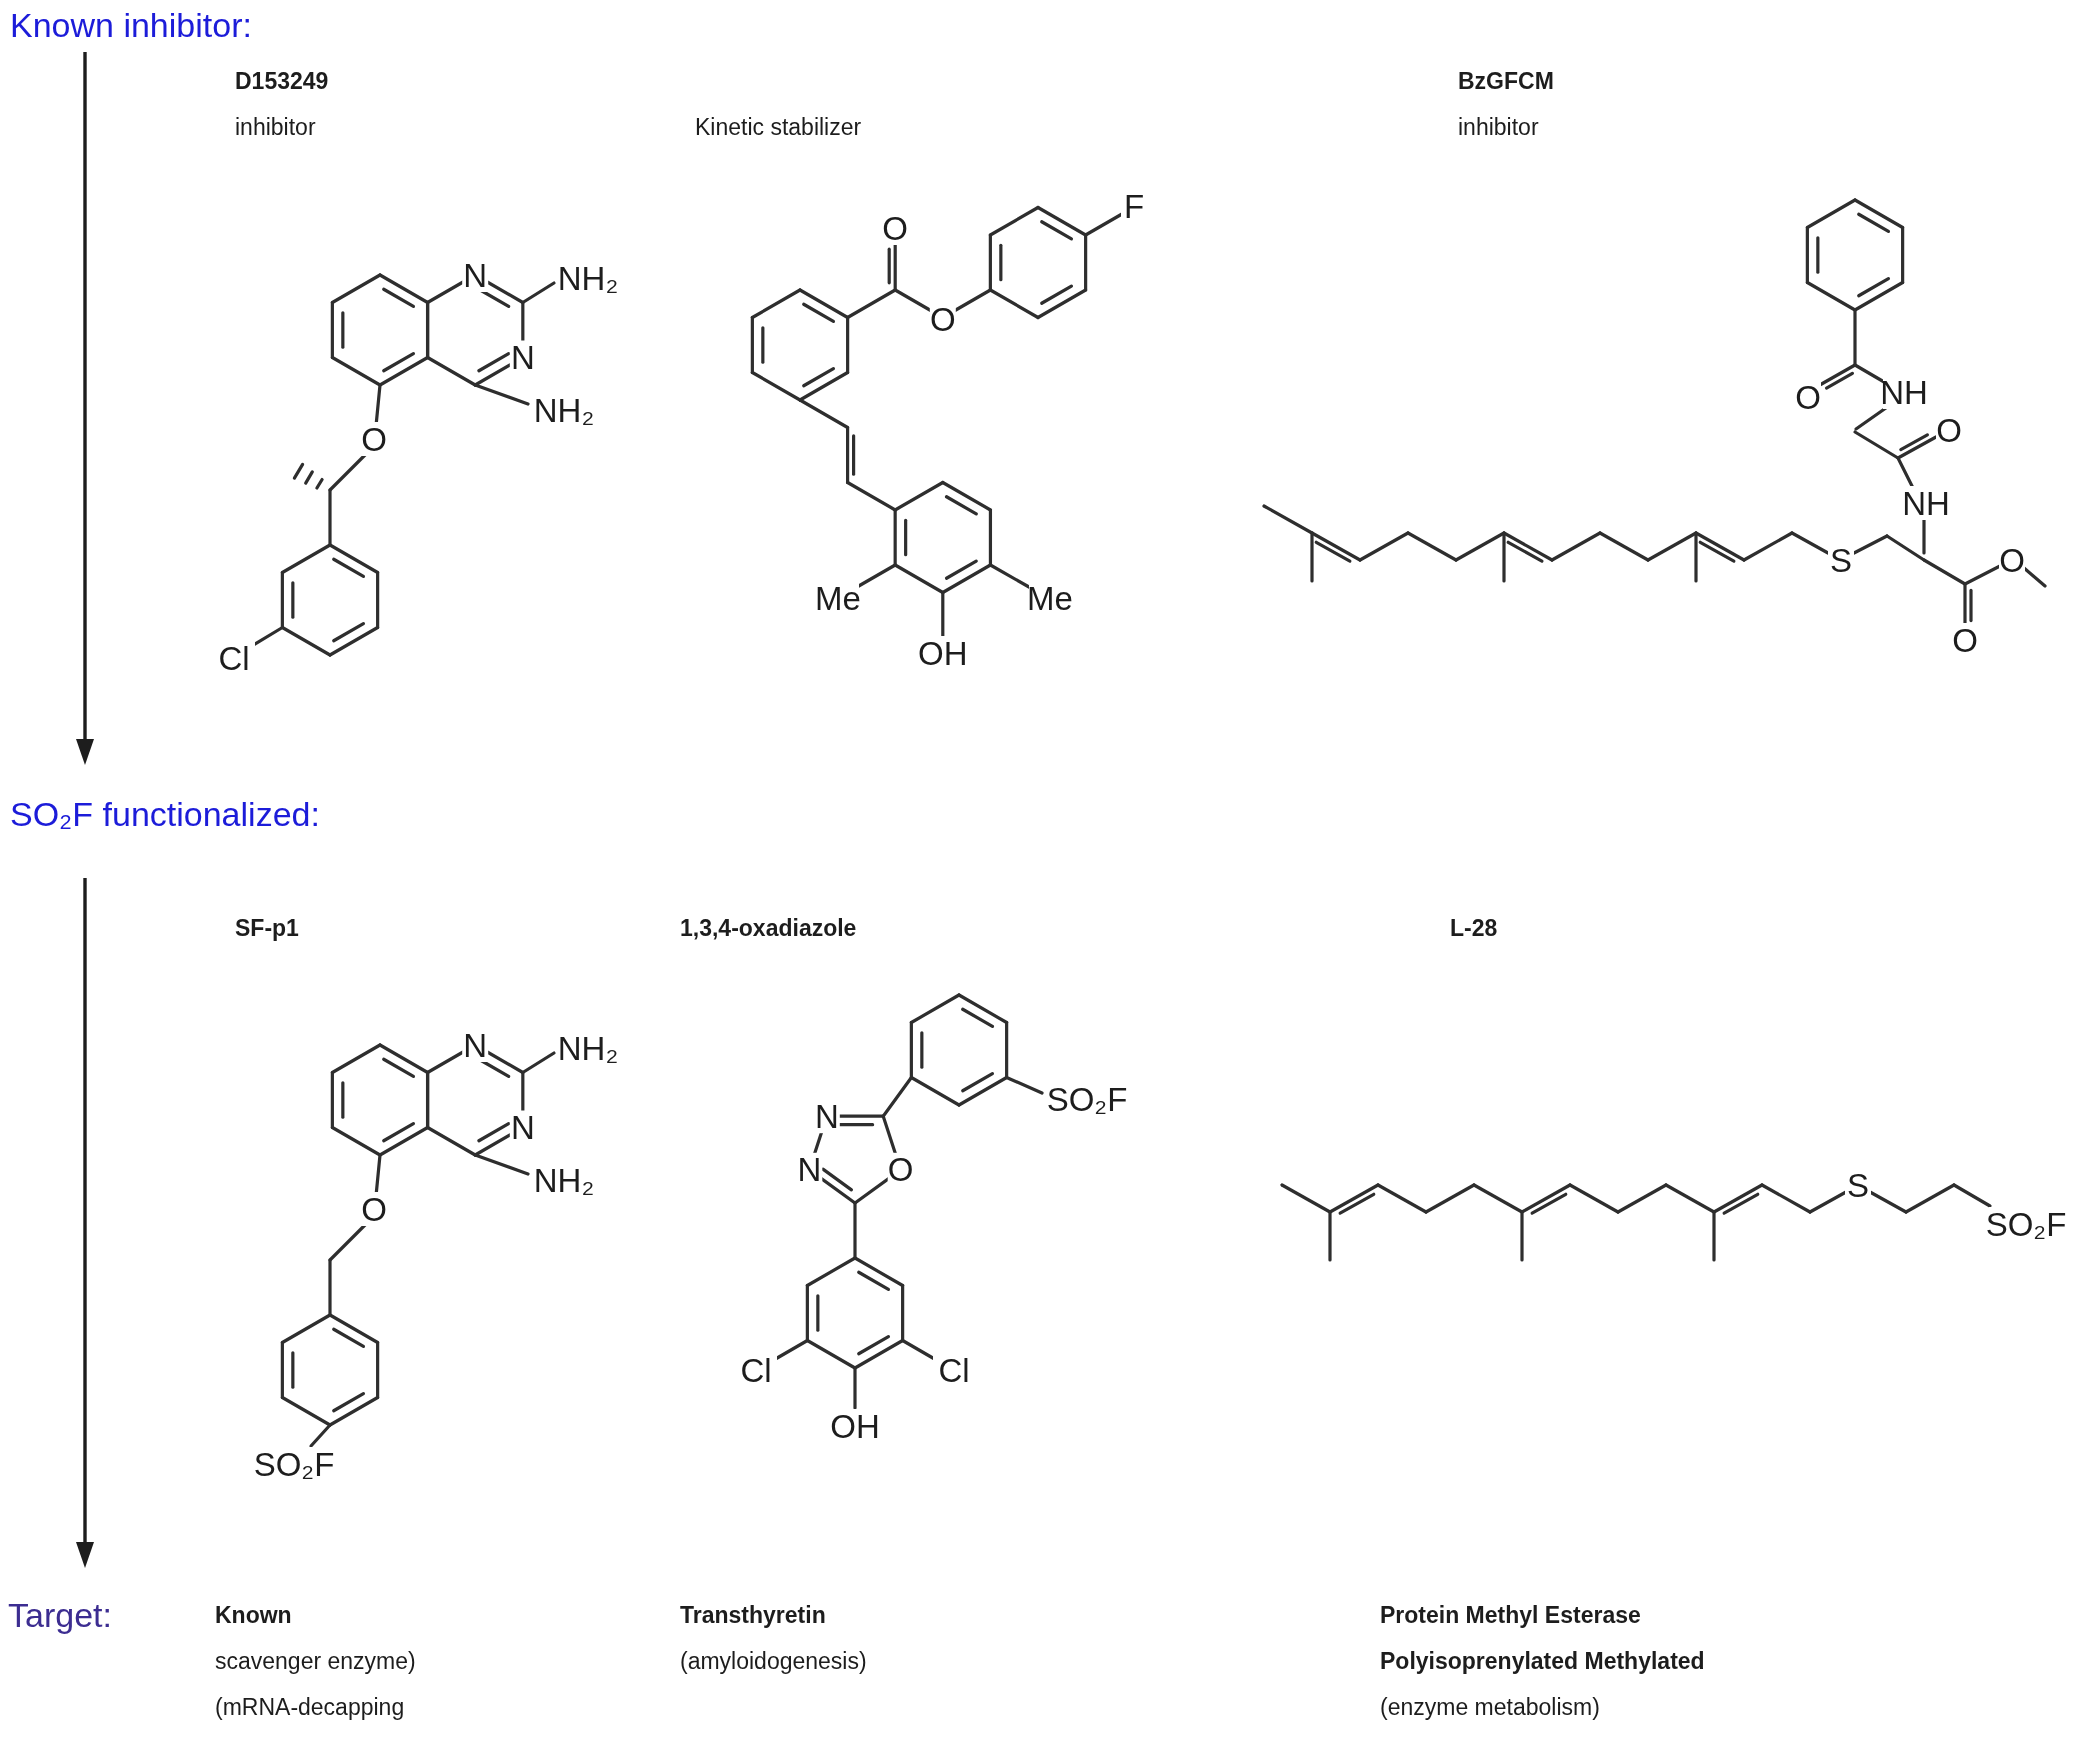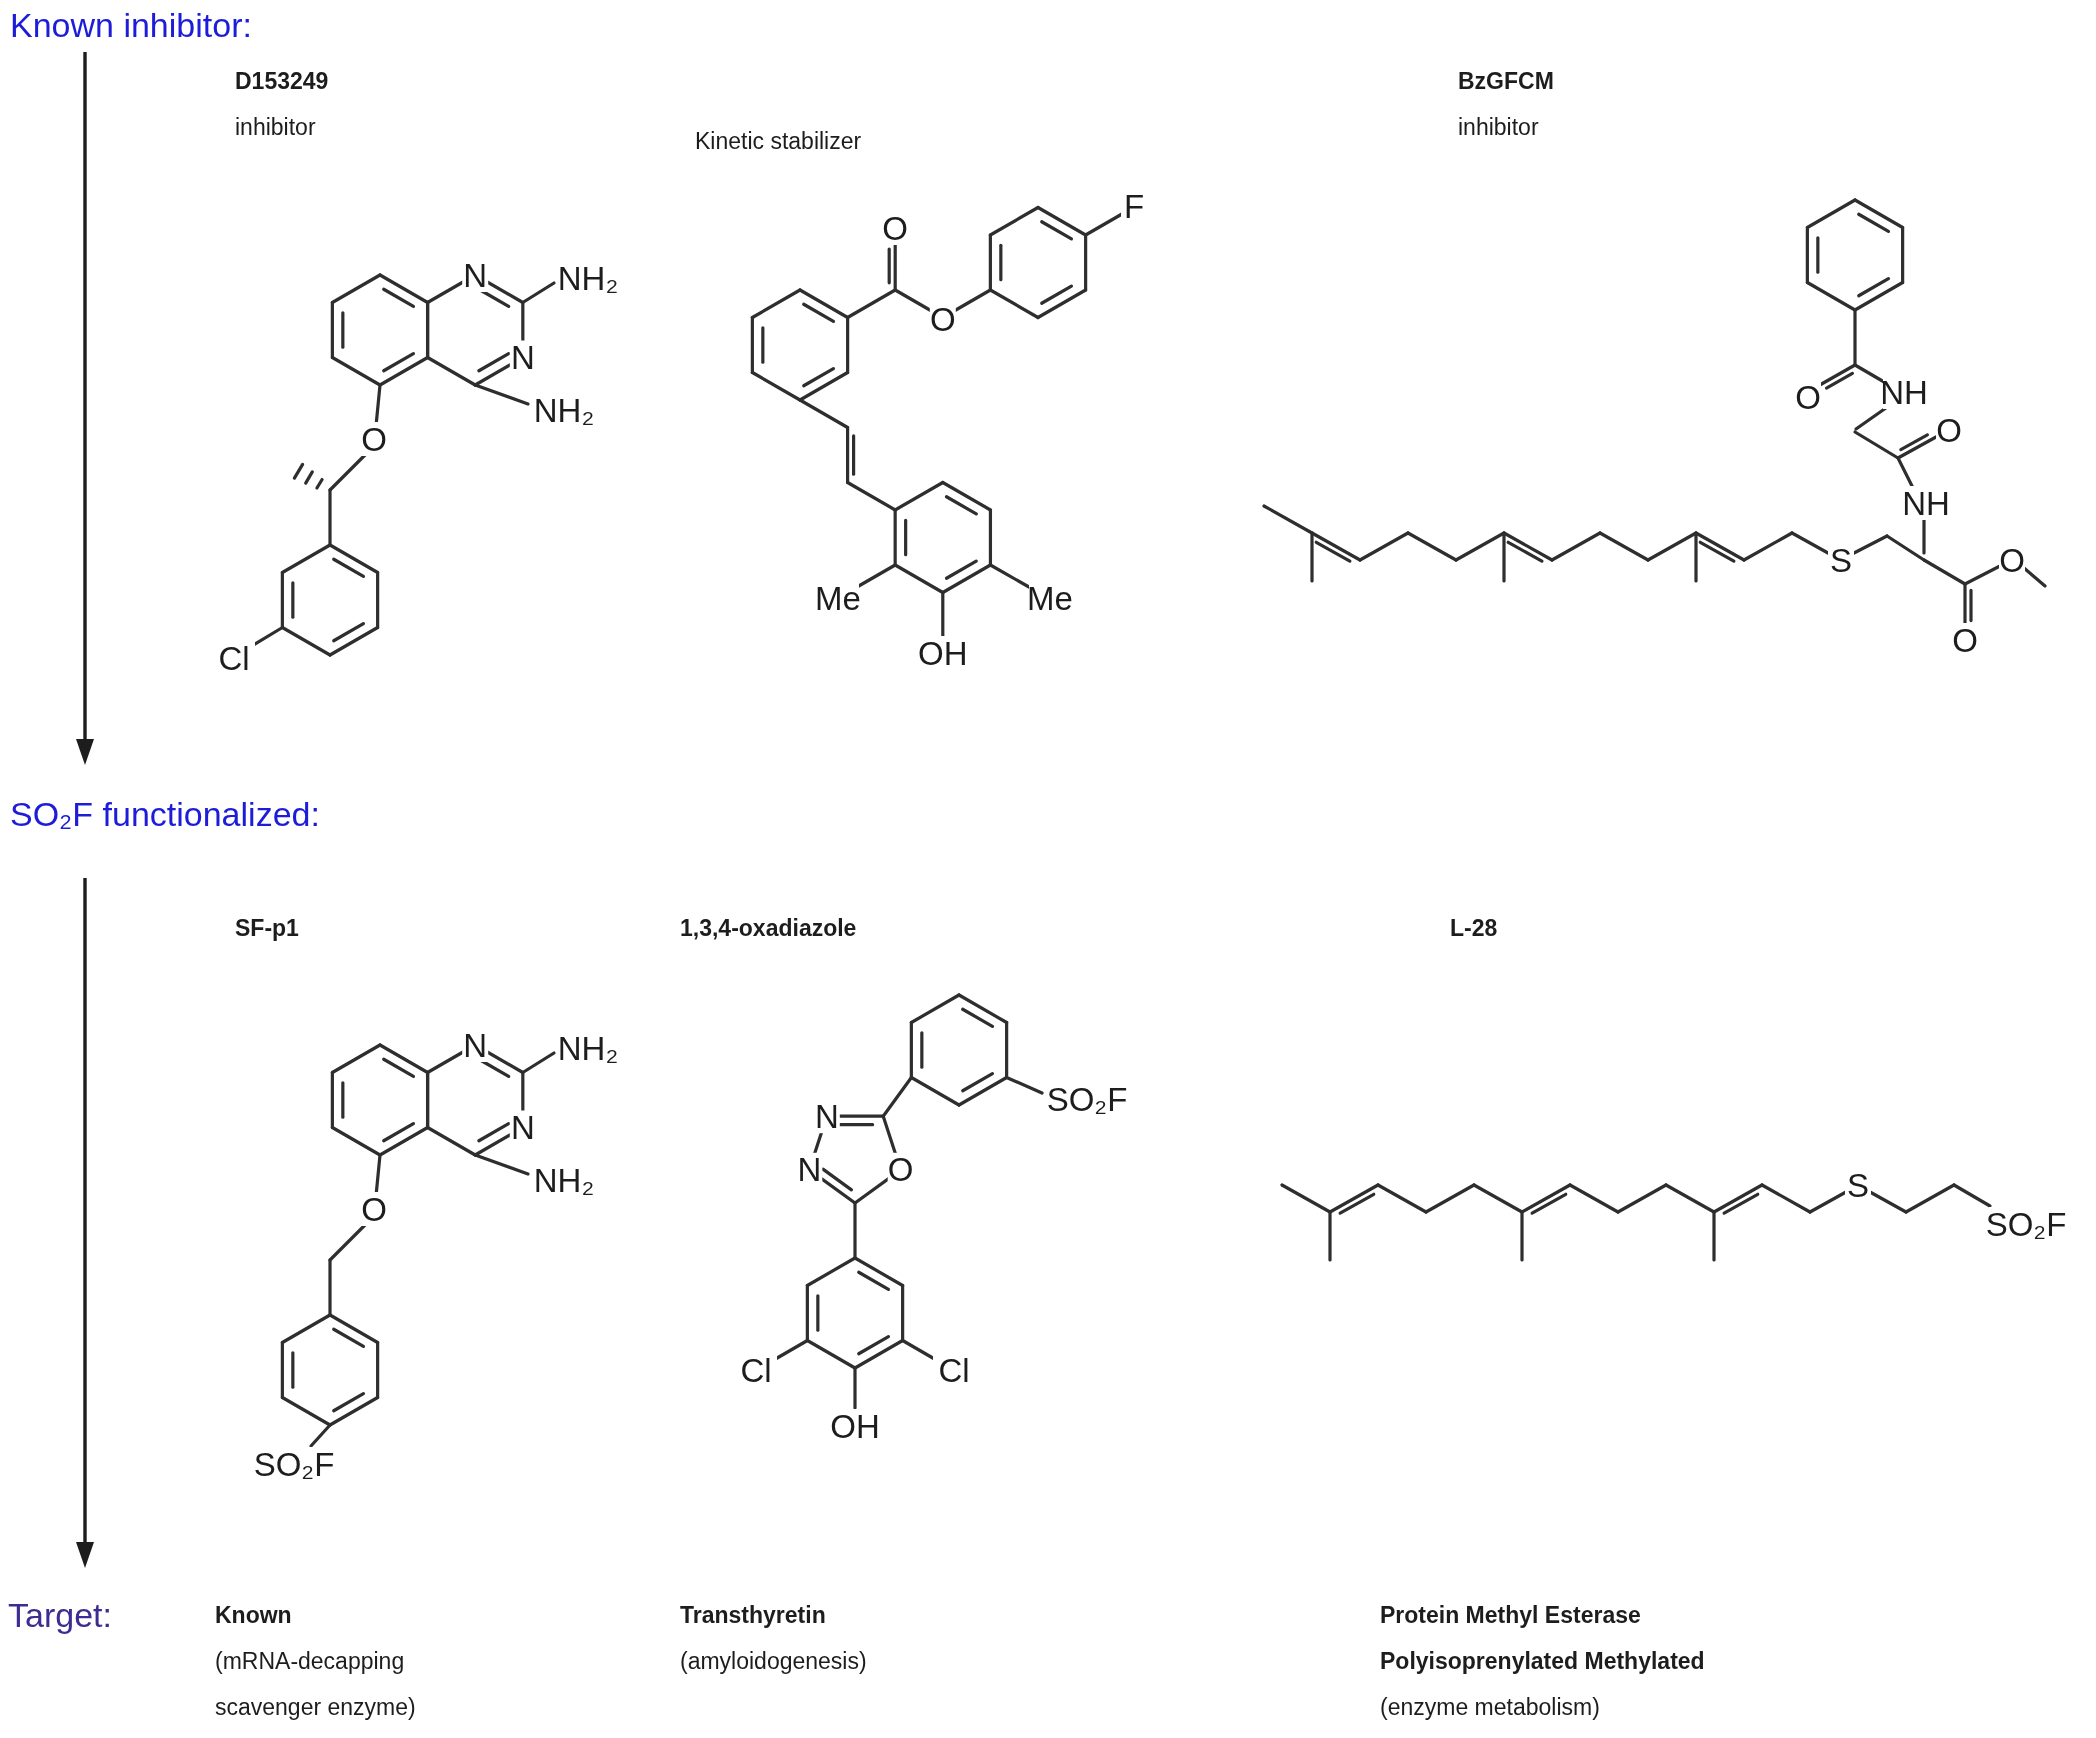--- a/index.html
+++ b/index.html
@@ -33,21 +33,21 @@
     </svg>
 
   <div class="heading blue" style="left:10px;top:6px">Known inhibitor:</div>
   <div class="heading blue" style="left:10px;top:795px">SO₂F functionalized:</div>
   <div class="heading purple" style="left:8px;top:1596px">Target:</div>
 
   <div class="collabel" style="left:235px;top:58px;width:400px">
     <div class="line bold">D153249</div>
     <div class="line">inhibitor</div>
   </div>
-  <div class="collabel" style="left:695px;top:72px;width:500px">
+  <div class="collabel" style="left:695px;top:58px;width:500px">
     <div class="line bold"></div>
     <div class="line">Kinetic stabilizer</div>
   </div>
   <div class="collabel" style="left:1458px;top:58px;width:500px">
     <div class="line bold">BzGFCM</div>
     <div class="line">inhibitor</div>
   </div>
 
   <div class="collabel bold" style="left:235px;top:905px;width:400px">
     <div class="line">SF-p1</div>
@@ -338,22 +338,22 @@
       <line x1="706" y1="112" x2="754" y2="85" class="bond"></line>
       <line x1="754" y1="85" x2="790" y2="106" class="bond"></line>
       <rect x="645" y="68" width="26" height="34" fill="#ffffff"></rect>
       <text x="658" y="85" class="atom">S</text>
       <rect x="789" y="107" width="74" height="34" fill="#ffffff"></rect>
       <text x="826" y="124" class="atom" fill="#e8191c">SO₂F</text>
     </svg>
 
   <div class="collabel" style="left:215px;top:1592px;width:420px">
     <div class="line bold">Known</div>
+    <div class="line">scavenger enzyme)</div>
     <div class="line">(mRNA-decapping</div>
-    <div class="line">scavenger enzyme)</div>
   </div>
   <div class="collabel" style="left:680px;top:1592px;width:500px">
     <div class="line bold">Transthyretin</div>
     <div class="line">(amyloidogenesis)</div>
   </div>
   <div class="collabel" style="left:1380px;top:1592px;width:620px">
     <div class="line bold">Protein Methyl Esterase</div>
     <div class="line bold">Polyisoprenylated Methylated</div>
     <div class="line">(enzyme metabolism)</div>
   </div>

